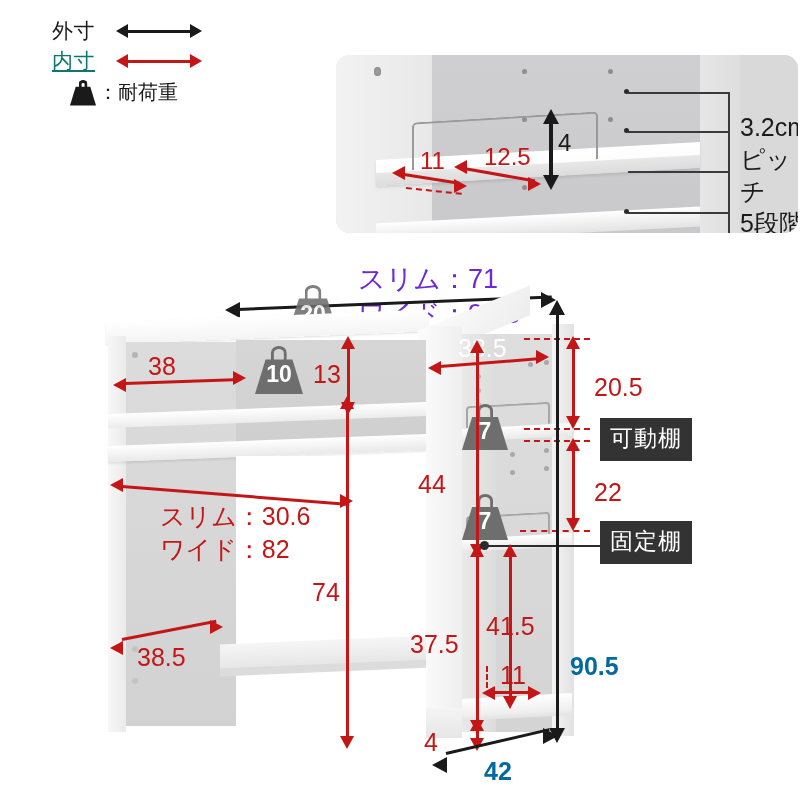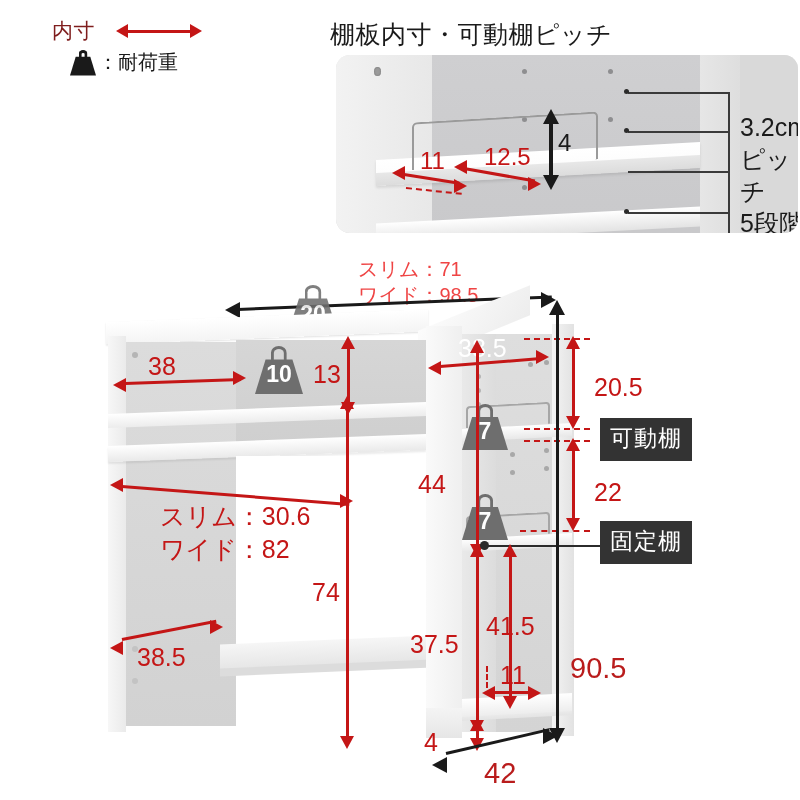--- a/index.html
+++ b/index.html
@@ -12,21 +12,21 @@
     overflow:hidden;
     color:#1a1a1a;
   }
   .stage { position:absolute; inset:0; }
   .abs { position:absolute; }
 
   
   #legend { left:52px; top:16px; width:260px; }
   .leg-row { display:flex; align-items:center; height:30px; }
   .leg-lbl { font-size:21px; letter-spacing:.5px; width:58px; }
-  .leg-lbl.red { color:#7f1d1d; }
+  .leg-lbl.red { color:#0f766e;text-decoration:underline; }
   .leg-arrow { width:86px; height:16px; position:relative; margin-left:6px; }
   .leg-arrow .bar { position:absolute; left:10px; right:10px; top:7px; height:3px; }
   .leg-arrow .hdL, .leg-arrow .hdR { position:absolute; top:1px; width:0;height:0;
       border-top:7px solid transparent; border-bottom:7px solid transparent; }
   .leg-arrow .hdL { left:0; border-right:12px solid currentColor; }
   .leg-arrow .hdR { right:0; border-left:12px solid currentColor; }
   .leg-arrow .bar { background:currentColor; }
   .blackA { color:#1a1a1a; }
   .redA { color:#c41616; }
   .leg-unit { font-size:20px; margin-top:2px; letter-spacing:0px; }
@@ -112,53 +112,60 @@
   #typebadge {
     left:68px; top:228px; width:218px; height:42px;
     border:2px solid #8d8d8d; background:#fff;
     display:flex; align-items:center; justify-content:center;
     font-size:24px; letter-spacing:1px;
   }
 
   
   #product { left:100px; top:300px; width:480px; height:470px; }
 
-  .blk { font-size:29px; color:#b91c1c; }
+  .blk { font-size:25px; color:#0369a1;font-weight:bold; }
   .red25 { font-size:25px; color:#c41616; }
 
   .tagbox {
     background:#333333; color:#fff; font-size:23px;
     padding:5px 10px 7px; letter-spacing:1px; white-space:nowrap;
   }
   .wlabel { color:#ffffff; font-size:23px; font-weight:bold; }
 </style>
 </head>
 <body>
 
 <div class="stage">
 
   <div class="abs" id="legend">
+    <div class="leg-row">
+      <span class="leg-lbl">外寸</span>
+      <span class="leg-arrow blackA">
+        <span class="hdL"></span>
+          <span class="bar"></span>
+          <span class="hdR"></span>
+      </span>
+    </div>
     <div class="leg-row">
       <span class="leg-lbl red">内寸</span>
       <span class="leg-arrow redA">
         <span class="hdL"></span>
           <span class="bar"></span>
           <span class="hdR"></span>
       </span>
     </div>
     <div class="leg-load">
       <span class="wt" style="width:26px;height:26px;color:#1a1a1a;margin-right:2px;">
         <span class="ring"></span>
           <span class="body" style="position:absolute;bottom:0;"></span>
       </span>
       <span>：耐荷重</span>
     </div>
   </div>
 
-  <div class="abs" id="inset-title">棚板内寸・可動棚ピッチ</div>
   <div class="abs" id="inset">
     <div class="leftwall"></div>
     <div class="backwall"></div>
     <div class="rightwall"></div>
     <div class="farright"></div>
 
     <div class="screw" style="left:38px;top:12px;"></div>
     <div class="hole" style="left:186px;top:14px;"></div>
     <div class="hole" style="left:186px;top:62px;"></div>
     <div class="hole" style="left:186px;top:130px;"></div>
@@ -198,21 +205,21 @@
     <div class="hole" style="left:288px;top:154px;background:#2b2b2b;"></div>
 
     <div style="position:absolute;left:404px;top:56px;font-size:25px;color:#1a1a1a;line-height:1.28;">
       <div>3.2cm</div>
       <div>ピッチ</div>
       <div>5段階</div>
     </div>
   </div>
 
 
-  <div class="abs" style="left:358px;top:256px;font-size:20px;color:#ef4444;line-height:1.3;">
+  <div class="abs" style="left:358px;top:262px;font-size:27px;color:#6d28d9;line-height:1.3;">
     <div>スリム：71</div>
     <div>ワイド：98.5</div>
   </div>
 
   <div class="abs ba" style="left:238px;top:308px;width:314px;height:3px;transform:rotate(-2.3deg);transform-origin:left center;"></div>
   <div class="abs head bl" style="left:225px;top:302px;"></div>
   <div class="abs head br" style="left:541px;top:292px;"></div>
 
   <div class="abs" style="left:288px;top:285px;width:50px;height:48px;color:#6e6e6e;opacity:.88;">
     <span class="wt" style="width:50px;height:48px;display:block;position:relative;color:#6e6e6e;">

